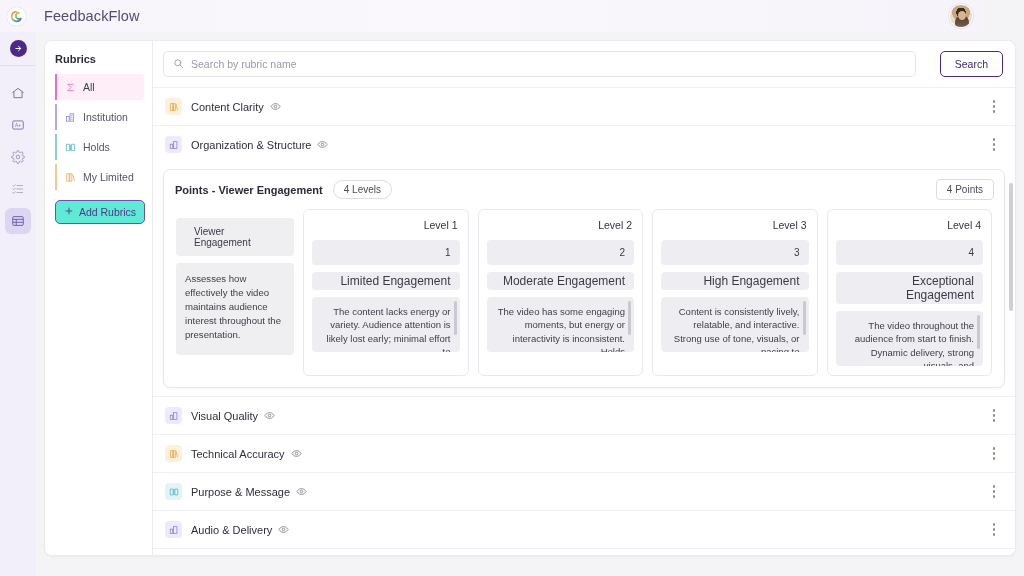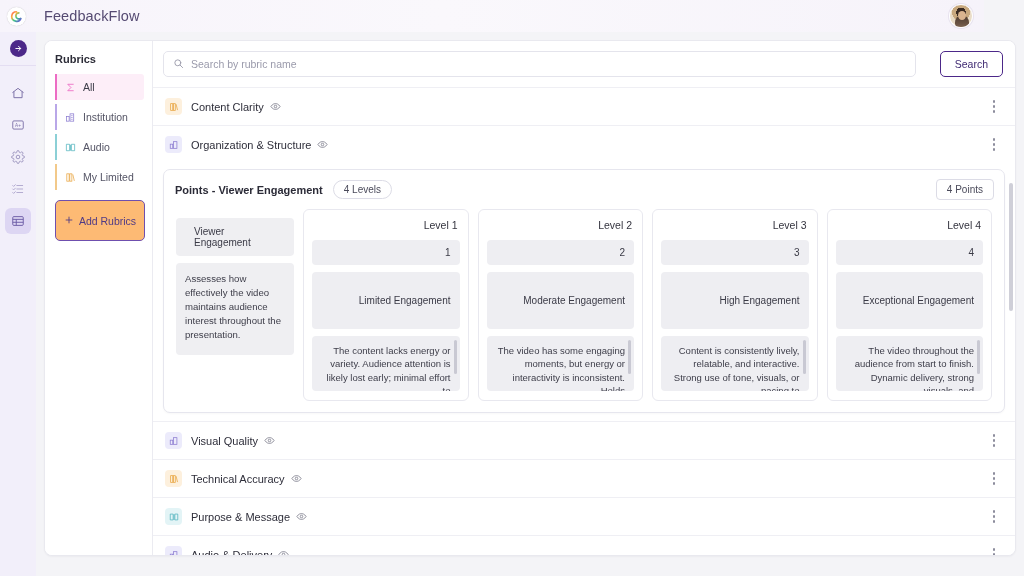--- a/index.html
+++ b/index.html
@@ -94,24 +94,24 @@
     margin-bottom: 4px;
     border-radius: 0 3px 3px 0;
     cursor: default;
   }
   .side-item .ic { width:12px; height:12px; display:flex; align-items:center; justify-content:center; }
   .side-item.sel { background: #fdeef8; border-left-color: #ec6cc4; color:#3c3c48; }
   .side-item.inst { border-left-color: #b9a7e8; }
   .side-item.course { border-left-color: #8cd0d6; }
   .side-item.lib { border-left-color: #f2c98a; }
   .add-btn {
-    margin-top: 10px; height: 41px; width: 90px;
+    margin-top: 10px; height: 24px; width: 90px;
     border: 1px solid #6f4fae; border-radius: 5px;
     display:flex; align-items:center; justify-content:center; gap:5px;
-    font-size: 10.5px; color:#4f3a86; background:#fdba74; cursor:pointer;
+    font-size: 10.5px; color:#4f3a86; background:#5eead4; cursor:pointer;
   }
 
   
   .main { flex: 1; display:flex; flex-direction:column; min-width:0; }
   .search-row {
     display:flex; align-items:center; gap:24px;
     padding: 10px 12px 10px 10px;
     background:#fff;
   }
   .search-box {
@@ -192,21 +192,21 @@
   .lvl-col {
     flex: 1 1 0; min-width:0;
     border:1px solid #e8e8ef; border-radius:6px;
     padding: 8px 8px 9px 8px;
     display:flex; flex-direction:column; gap:7px;
     background:#fff;
     text-align:right;
   }
   .lvl-head { font-size:10.5px; color:#34343f; padding: 1px 2px 2px 2px; }
   .lvl-score { background:#eeeef2; border-radius:4px; padding: 7px 9px; font-size:10px; color:#3a3a46; }
-  .lvl-label { background:#eeeef2; border-radius:4px; padding: 23px 9px; font-size:10px; color:#3a3a46; }
+  .lvl-label { background:#eeeef2; border-radius:4px; padding: 2px 9px; font-size:12px; color:#3a3a46; }
   .lvl-desc {
     background:#eeeef2; border-radius:4px; padding: 8px 9px;
     font-size: 9.5px; color:#3d3d49; line-height:1.42;
     height: 55px; overflow:hidden; position:relative;
   }
   .lvl-desc .sb {
     position:absolute; right:3px; top:4px; width:3px; height:34px;
     border-radius:2px; background:#c9c9d3;
   }
 
@@ -316,21 +316,21 @@
     </div>
 
     <div class="side-item course">
       <span class="ic">
         <svg width="11" height="11" viewBox="0 0 24 24" fill="none" stroke="#4fb3bd" stroke-width="1.6" stroke-linejoin="round">
           <path d="M3 5h7v14H3z"></path>
             <path d="M14 5h7v14h-7z"></path>
             <path d="M12 6v13"></path>
         </svg>
       </span>
-      <span>Audio</span>
+      <span>Holds</span>
     </div>
 
     <div class="side-item lib">
       <span class="ic">
         <svg width="11" height="11" viewBox="0 0 24 24" fill="none" stroke="#e8a33d" stroke-width="1.6">
           <rect x="4" y="4" width="5" height="16"></rect>
             <rect x="10.5" y="4" width="4.5" height="16"></rect>
           <path d="M17 5.2l3.4 14.2"></path>
         </svg>
       </span>

